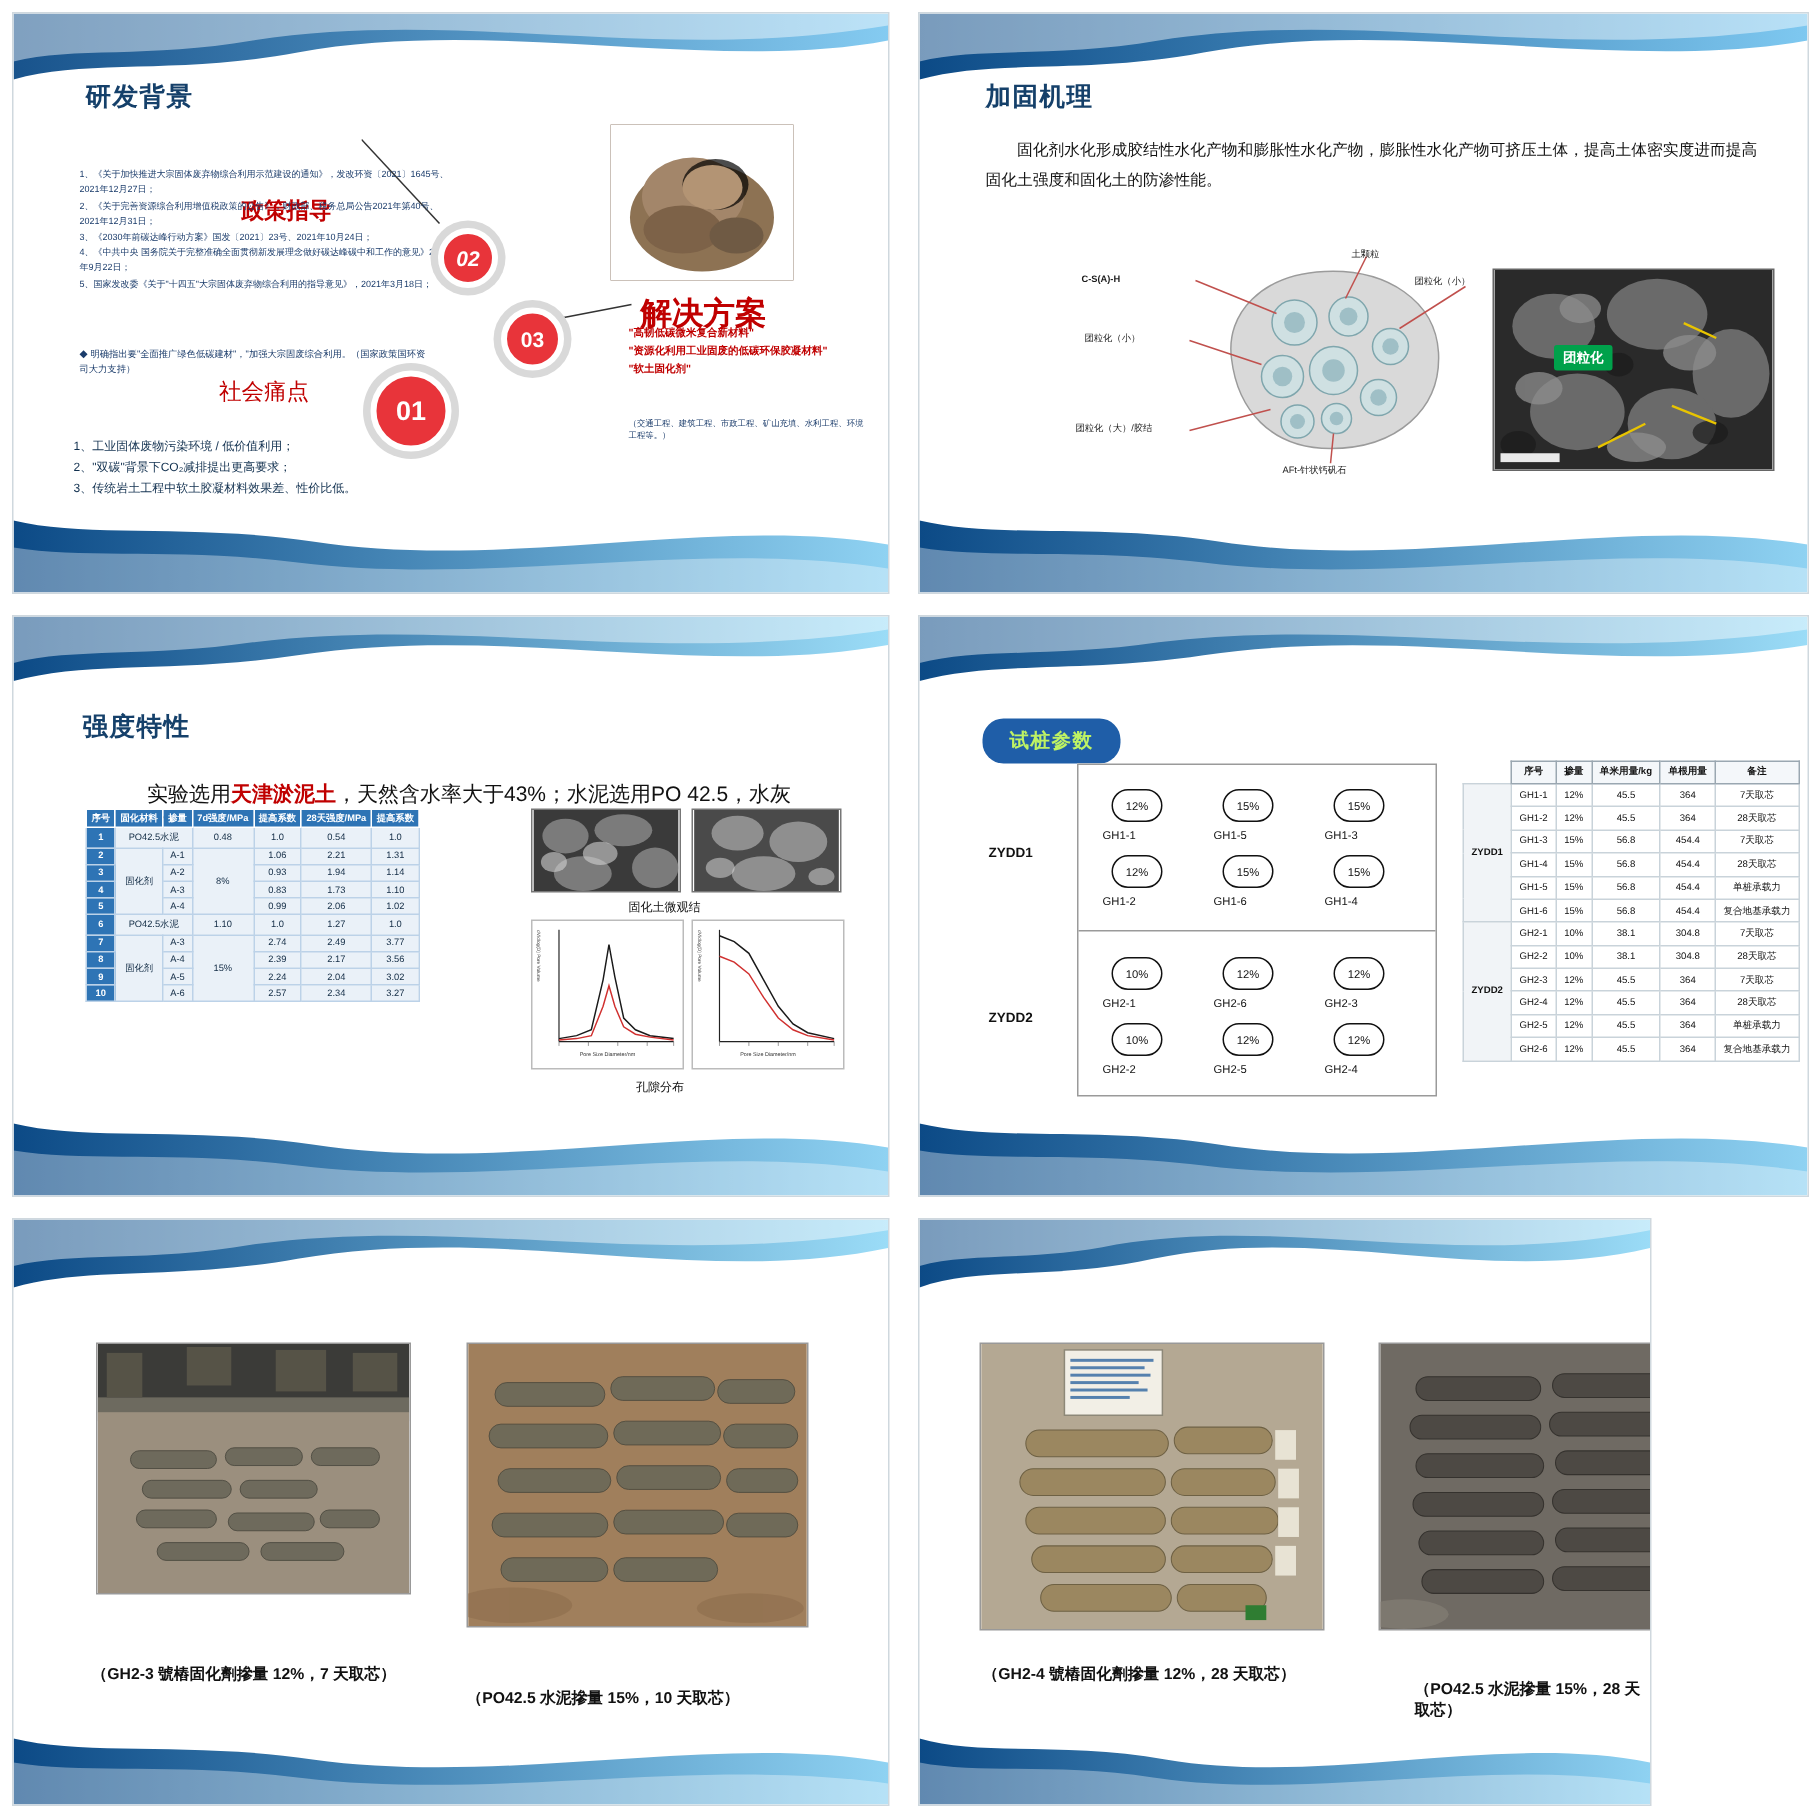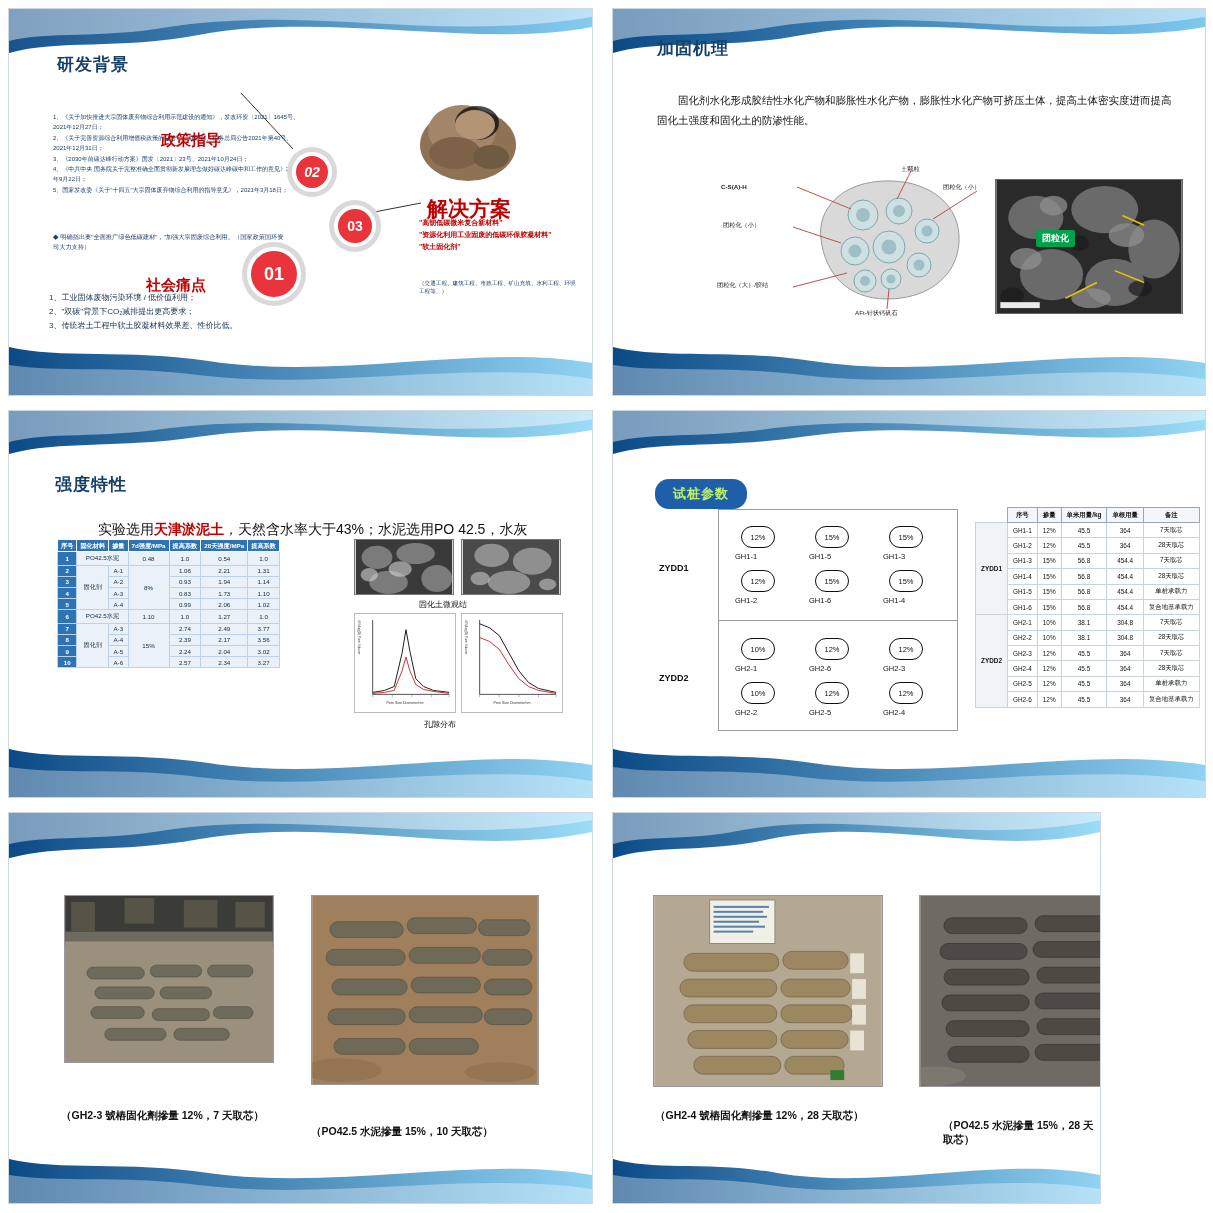--- a/index.html
+++ b/index.html
@@ -50,21 +50,21 @@
   .policy-label {
     position: absolute; left: 152px; top: 80px;
     color: #c00000; font-weight: bold; font-size: 15px; margin-top: 42px;
   }
   .solution-label {
     position: absolute; left: 418px; top: 186px;
     color: #c00000; font-weight: bold; font-size: 21px;
   }
   .pain-label {
     position: absolute; left: 137px; top: 243px;
-    color: #c00000; font-weight: bold; font-size: 15px; margin-top: 24px;
+    color: #c00000; font-weight: normal; font-size: 15px;
   }
   .policy-list {
     position: absolute; left: 44px; top: 104px; width: 250px;
     font-size: 6.0px; line-height: 1.65; color: #1b3c6b;
   }
   .policy-list li { list-style: none; margin: 0 0 1px 0; }
   .policy-list ul { margin: 0; padding: 0; }
   .bullet-note {
     position: absolute; left: 44px; top: 222px; width: 232px;
     font-size: 6.2px; line-height: 1.6; color: #1b3c6b;
@@ -90,21 +90,21 @@
   }
   .gear.g02 { left: 283px; top: 143px; width: 40px; height: 40px; font-size: 14px; font-style: italic; }
   .gear.g03 { left: 325px; top: 196px; width: 42px; height: 42px; font-size: 14px; }
   .gear.g01 { left: 238px; top: 238px; width: 54px; height: 54px; font-size: 18px; }
   .photo {
     position: absolute; background: #8a7561; overflow: hidden;
   }
   .photo .inner { width: 100%; height: 100%; display:block; }
 
   
-  .s2 .slide-title { left: 44px; top: 28px; }
+  .s2 .slide-title { left: 44px; top: 44px; }
   .s2 .para {
     position: absolute; left: 44px; top: 82px; width: 520px;
     font-size: 10.5px; line-height: 1.9; color: #111; text-indent: 21px;
   }
   .diagram-box {
     position: absolute; left: 178px; top: 160px; width: 190px; height: 140px;
   }
   .dg-label { position: absolute; font-size: 6.2px; color: #1b1b1b; }
   .sem-img { position: absolute; left: 382px; top: 170px; width: 188px; height: 135px; border:1px solid #666; }
   .sem-badge {

